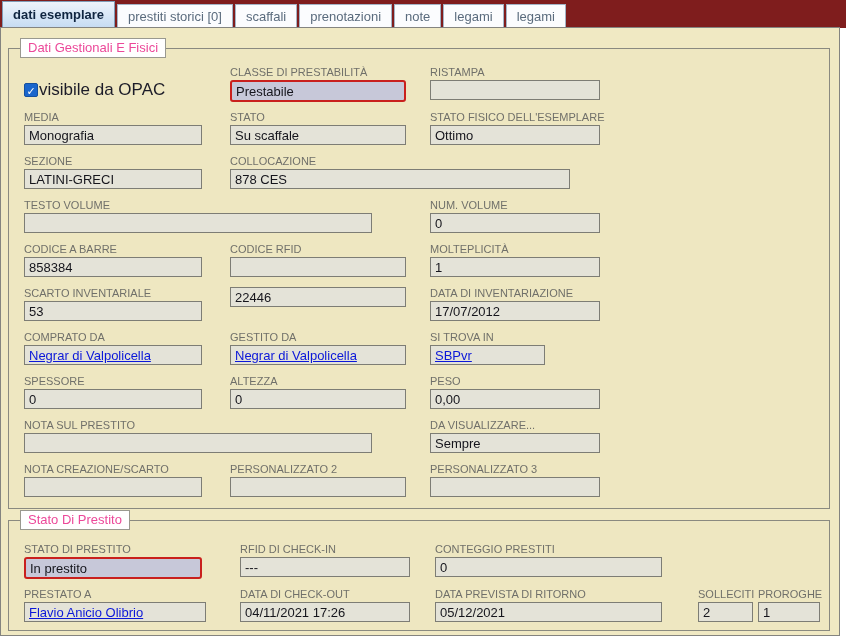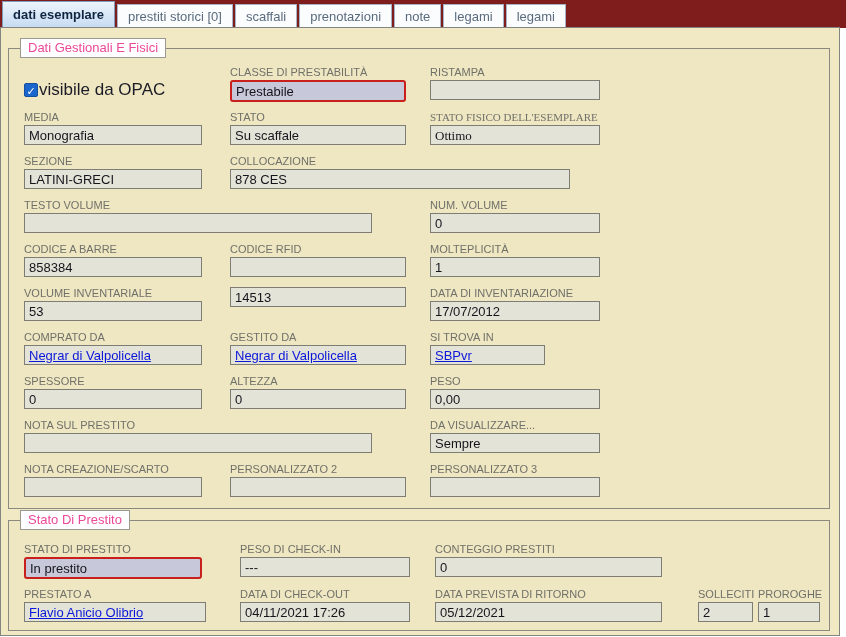--- a/index.html
+++ b/index.html
@@ -92,21 +92,21 @@
       </div>
 
       <div class="fg" style="left:15px; top:62px; width:178px;">
         <div class="flabel">MEDIA</div>
         <div class="fbox">Monografia</div>
       </div>
       <div class="fg" style="left:221px; top:62px; width:176px;">
         <div class="flabel">STATO</div>
         <div class="fbox">Su scaffale</div>
       </div>
-      <div class="fg" style="left:421px; top:62px; width:170px;font-family:Liberation Serif, serif;">
+      <div class="fg" style="left:421px; top:62px; width:170px;">
         <div class="flabel">STATO FISICO DELL'ESEMPLARE</div>
         <div class="fbox">Ottimo</div>
       </div>
 
       <div class="fg" style="left:15px; top:106px; width:178px;">
         <div class="flabel">SEZIONE</div>
         <div class="fbox">LATINI-GRECI</div>
       </div>
       <div class="fg" style="left:221px; top:106px; width:340px;">
         <div class="flabel">COLLOCAZIONE</div>
@@ -129,25 +129,25 @@
       <div class="fg" style="left:221px; top:194px; width:176px;">
         <div class="flabel">CODICE RFID</div>
         <div class="fbox"></div>
       </div>
       <div class="fg" style="left:421px; top:194px; width:170px;">
         <div class="flabel">MOLTEPLICITÀ</div>
         <div class="fbox">1</div>
       </div>
 
       <div class="fg" style="left:15px; top:238px; width:178px;">
-        <div class="flabel">VOLUME INVENTARIALE</div>
+        <div class="flabel">SCARTO INVENTARIALE</div>
         <div class="fbox">53</div>
       </div>
       <div class="fg" style="left:221px; top:238px; width:176px;">
-        <div class="fbox">14513</div>
+        <div class="fbox">22446</div>
       </div>
       <div class="fg" style="left:421px; top:238px; width:170px;">
         <div class="flabel">DATA DI INVENTARIAZIONE</div>
         <div class="fbox">17/07/2012</div>
       </div>
 
       <div class="fg" style="left:15px; top:282px; width:178px;">
         <div class="flabel">COMPRATO DA</div>
         <div class="fbox"><a>Negrar di Valpolicella</a></div>
       </div>
@@ -197,21 +197,21 @@
     </div>
 
     <div class="fieldset" style="left:7px; top:492px; width:822px; height:111px;">
       <div class="legend">Stato Di Prestito</div>
 
       <div class="fg" style="left:15px; top:22px; width:178px;">
         <div class="flabel">STATO DI PRESTITO</div>
         <div class="fbox hl">In prestito</div>
       </div>
       <div class="fg" style="left:231px; top:22px; width:170px;">
-        <div class="flabel">PESO DI CHECK-IN</div>
+        <div class="flabel">RFID DI CHECK-IN</div>
         <div class="fbox">---</div>
       </div>
       <div class="fg" style="left:426px; top:22px; width:227px;">
         <div class="flabel">CONTEGGIO PRESTITI</div>
         <div class="fbox">0</div>
       </div>
 
       <div class="fg" style="left:15px; top:67px; width:182px;">
         <div class="flabel">PRESTATO A</div>
         <div class="fbox"><a>Flavio Anicio Olibrio</a></div>

